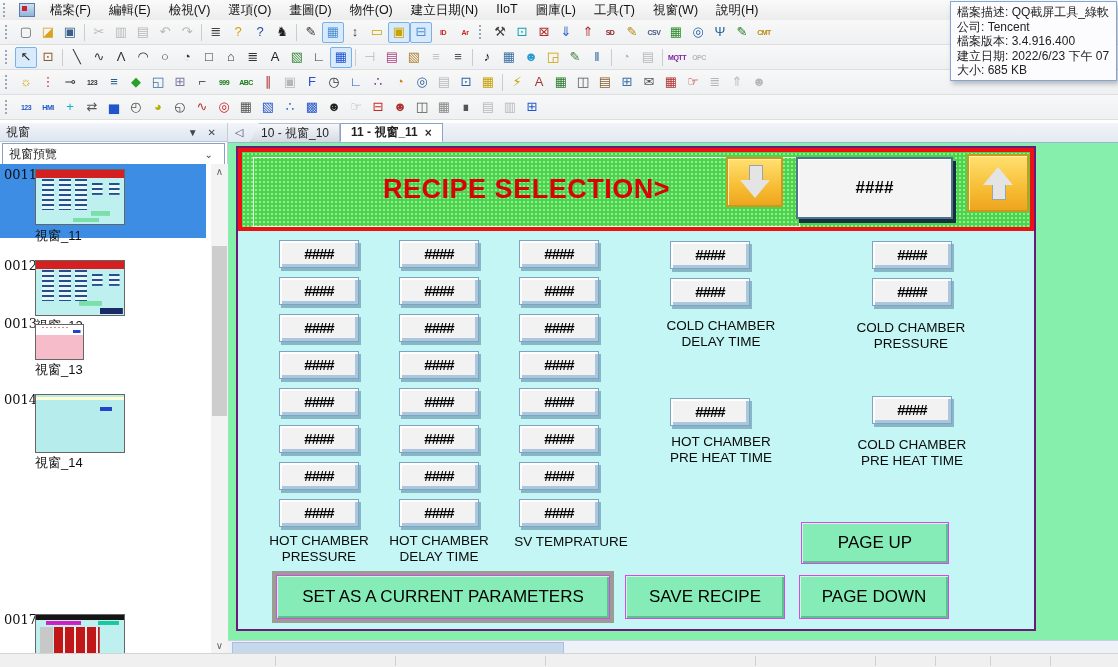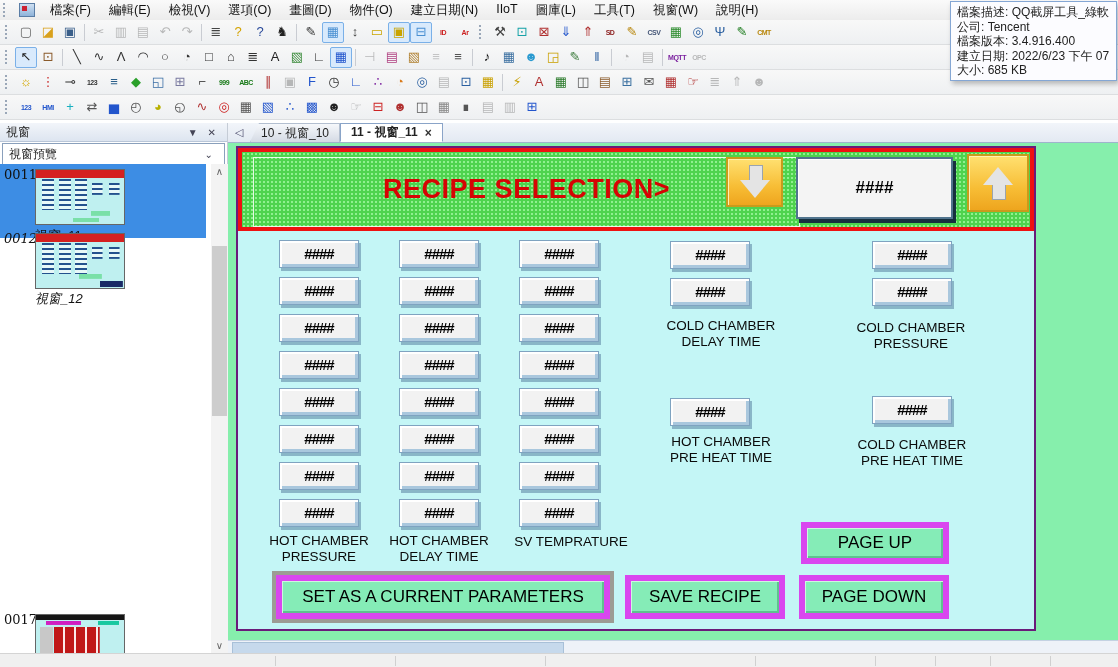--- a/index.html
+++ b/index.html
@@ -124,21 +124,21 @@
   .arr.up .stem{bottom:0;}
   .arr.up .tri{bottom:15px;border-bottom:18px solid #e4e4e4;}
   #numbox{position:absolute;left:554px;top:5px;width:157px;height:62px;background:#f4f4f4;
     border:2px solid #51748e;box-shadow:3px 4px 0 #17303f,inset 1px 1px 0 #fff;box-sizing:border-box;
     display:flex;align-items:center;justify-content:center;font-size:17px;font-weight:bold;color:#000;}
   .fld{position:absolute;width:80px;height:28px;background:#f2f2f2;border:1px solid #7fa3c0;
     box-shadow:inset 2px 2px 0 #ffffff,inset -3px -3px 0 #a9c7dd,2px 3px 0 rgba(90,130,160,.55);
     box-sizing:border-box;text-align:center;line-height:25px;font-size:15px;font-weight:bold;
     letter-spacing:-1px;color:#000;}
   .clabel{position:absolute;width:140px;text-align:center;font-size:13.5px;color:#0a0a0a;line-height:15.5px;}
-  .gbtn{position:absolute;background:#85ecb7;border:6px solid #d946ef;box-sizing:border-box;
+  .gbtn{position:absolute;background:#85ecb7;border:1px solid #d946ef;box-sizing:border-box;
     box-shadow:inset 1px 1px 0 #cdf8e0,inset -2px -2px 0 #5fc08f;
     display:flex;align-items:center;justify-content:center;font-size:17px;color:#000;}
   .gbtn.framed{box-shadow:0 0 0 4px #9c9c94,inset 1px 1px 0 #cdf8e0,inset -2px -2px 0 #5fc08f;}
   
   #hscroll{position:absolute;left:228px;top:640px;width:890px;height:13px;background:#eef2f8;
     border-top:1px solid #c4d2e2;box-sizing:border-box;}
   #hthumb{position:absolute;left:4px;top:1px;width:330px;height:10px;background:#c6d9ec;border:1px solid #a8c0d8;}
   #statusbar{position:absolute;left:0;top:653px;width:1118px;height:14px;background:#f0f0f0;
     border-top:1px solid #d4d4d4;box-sizing:border-box;}
   .ssep{position:absolute;top:2px;width:1px;height:10px;background:#d0d0d0;}
@@ -331,24 +331,34 @@
       <span class="sp"></span>
       <span class="sb-ico">⌄</span>
     </div>
     <div id="sb-list">
         <div class="sbitem sel" style="top: 3px; height: 76px;">
           <div class="bg"></div>
           <div class="num">0011</div>
           <div class="thumb th-recipe" style="top: 2px; width: 88px; height: 54px;"></div>
           <div class="lbl" style="top: 60px;">視窗_11</div>
         </div>
-        <div class="sbitem" style="top: 67px; height: 76px; font-style: italic;">
+        <div class="sbitem" style="top: 94px; height: 76px;">
           <div class="num">0012</div>
           <div class="thumb th-recipe2" style="top: 2px; width: 88px; height: 54px;"></div>
           <div class="lbl" style="top: 59px;">視窗_12</div>
+        </div>
+        <div class="sbitem" style="top: 152px; height: 56px;">
+          <div class="num">0013</div>
+          <div class="thumb th-pink" style="top: 8px; width: 47px; height: 34px;"></div>
+          <div class="lbl" style="top: 45px;">視窗_13</div>
+        </div>
+        <div class="sbitem" style="top: 228px; height: 79px;">
+          <div class="num">0014</div>
+          <div class="thumb th-cyan" style="top: 2px; width: 88px; height: 57px;"></div>
+          <div class="lbl" style="top: 62px;">視窗_14</div>
         </div>
         <div class="sbitem" style="top: 448px; height: 66px;">
           <div class="num">0017</div>
           <div class="thumb th-redtable2" style="top: 2px; width: 88px; height: 44px;"></div>
         </div>
       </div>
     <div id="sb-scroll">
       <span class="ch" style="top:2px">∧</span>
       <div id="sb-thumb"></div>
       <span class="ch" style="bottom:2px">∨</span>

